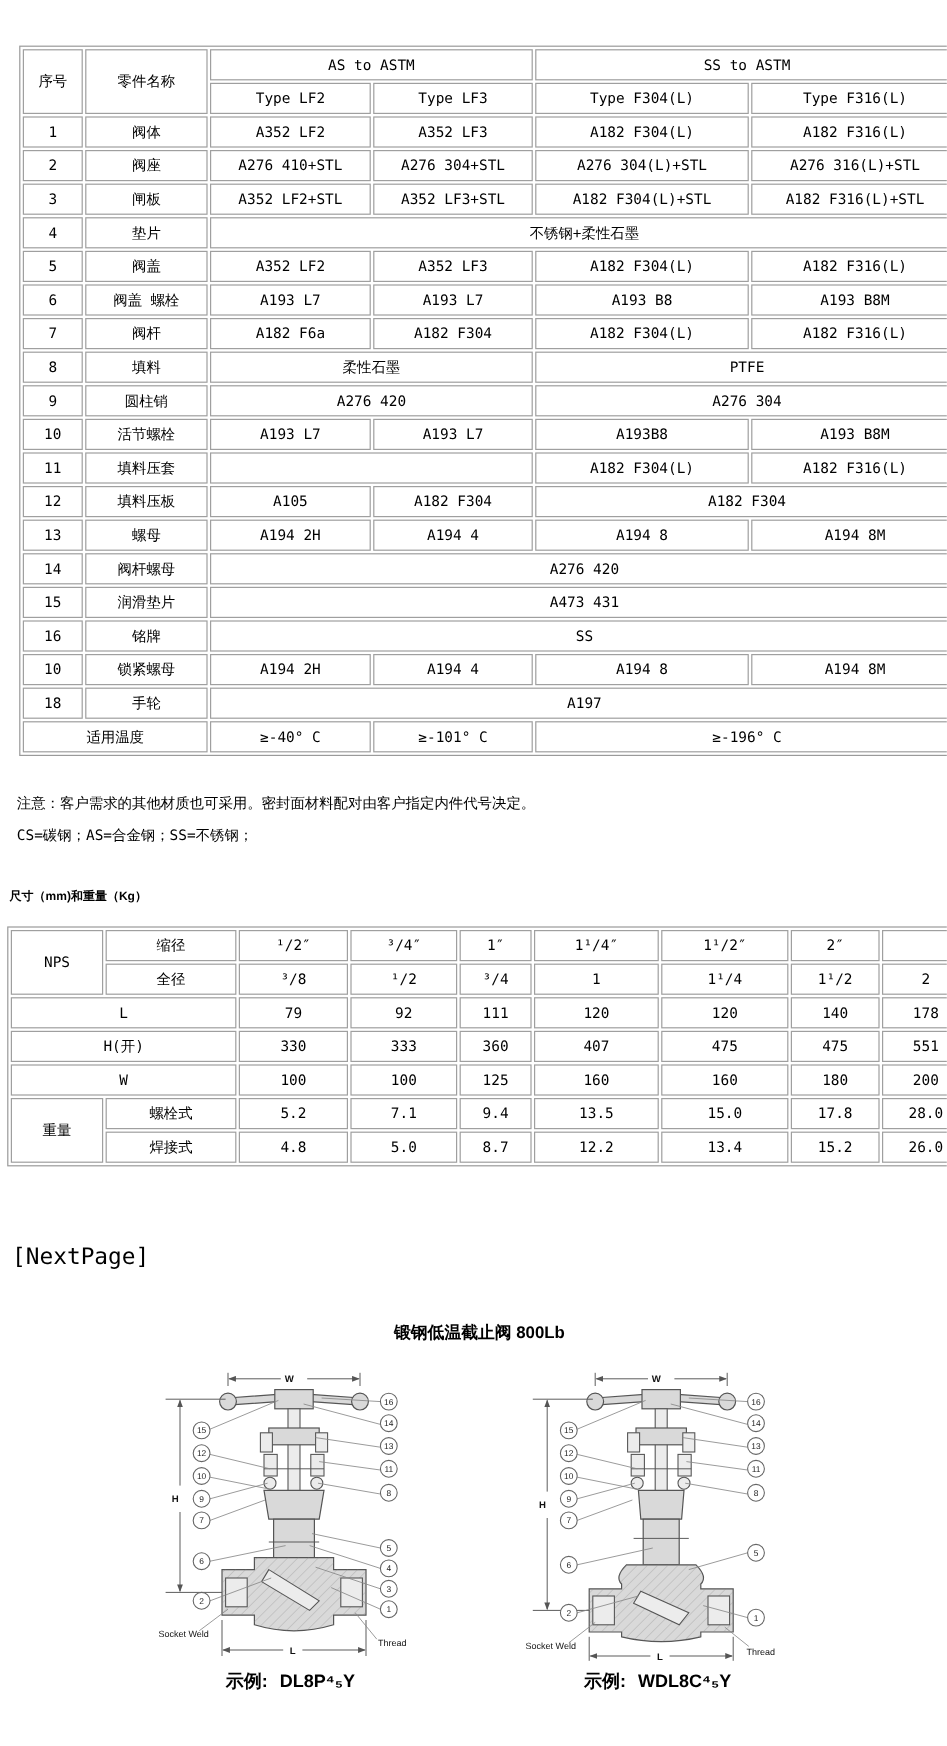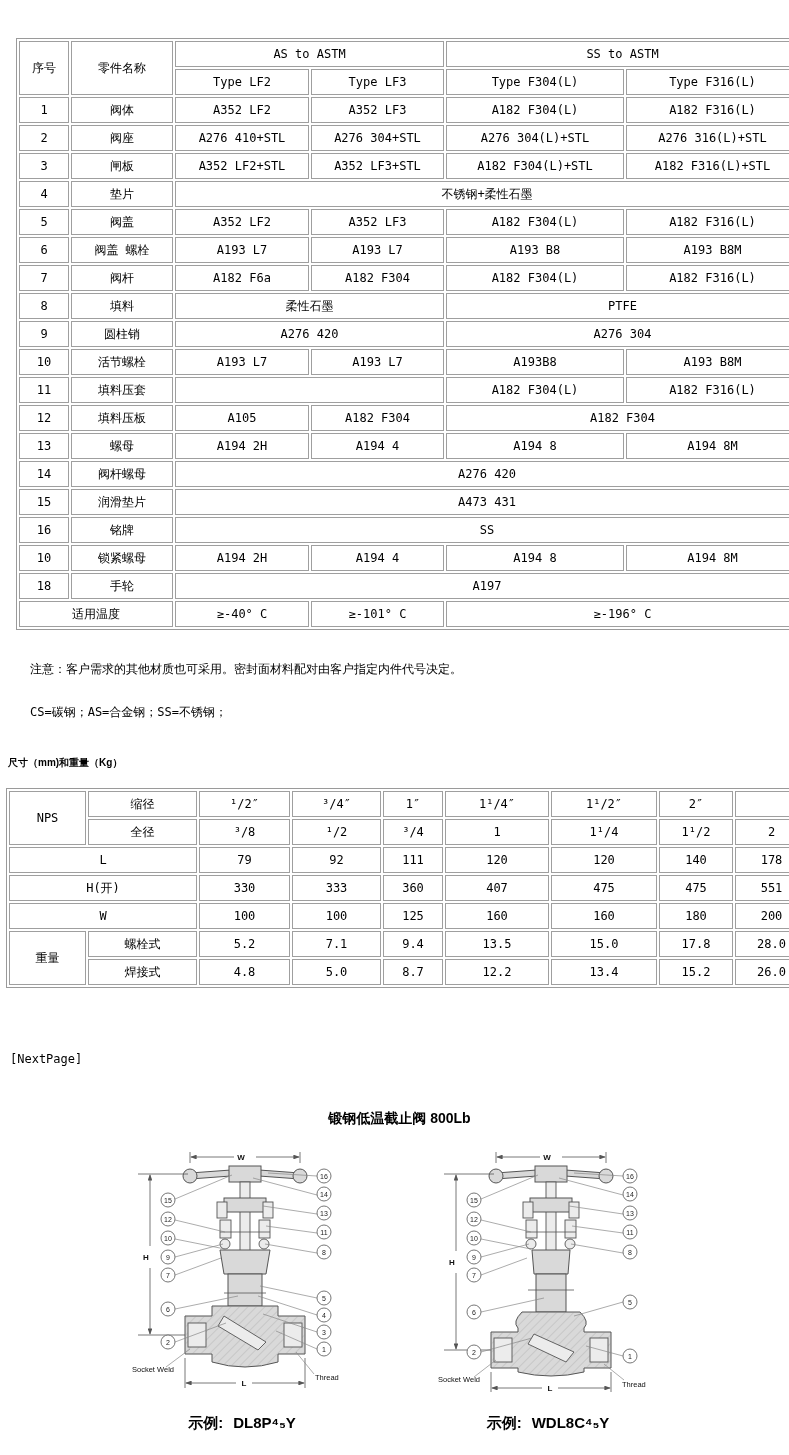--- a/index.html
+++ b/index.html
@@ -4,28 +4,28 @@
 <style>
   html,body{margin:0;padding:0;background:#ffffff;color:#000;}
   body{width:789px;font-family:"DejaVu Sans Mono","Liberation Sans",sans-serif;}
   .page{padding:14px 0 10px 6px;}
   .doc-title{font-family:"Liberation Sans",sans-serif;font-weight:bold;font-size:14px;margin:4px 0 0 8px;}
   table{border-collapse:separate;border-spacing:2px;background:#fff;border:1px solid #9a9a9a;}
   td,th{border:1px solid #9f9f9f;text-align:center;vertical-align:middle;font-size:12px;font-weight:normal;height:26px;padding:0 3px;box-sizing:border-box;white-space:nowrap;}
   .mat-table{margin:24px 0 0 10px;width:772px;table-layout:fixed;}
   .dim-table{margin:18px 0 0 0;width:781px;table-layout:fixed;}
   .notes{margin:26px 0 0 8px;font-size:12px;line-height:27px;}
-  .notes p{margin:16px;}
+  .notes p{margin:0;}
   .dims-title{font-family:"Liberation Sans",sans-serif;font-weight:bold;font-size:10px;margin:30px 0 0 2px;}
-  .nextpage{font-size:12px;margin:64px 0 0 4px;}
+  .nextpage{font-size:19px;margin:64px 0 0 4px;}
   .section2-title{font-family:"Liberation Sans",sans-serif;font-weight:bold;font-size:14px;margin:44px 0 0 4px;text-align:center;}
   .diagrams{display:flex;gap:78px;margin:18px 0 0 122px;}
   .diagram{display:flex;flex-direction:column;align-items:center;}
   .diagram svg{display:block;}
-  .caption{font-weight:bold;font-size:15px;font-family:"Liberation Sans",sans-serif;margin-top:16px;}
+  .caption{font-weight:bold;font-size:15px;font-family:"Liberation Sans",sans-serif;margin-top:2px;}
   .caption .pref{margin-right:10px;}
   svg text{font-family:"Liberation Sans",sans-serif;}
   .co{fill:#fff;stroke:#666;stroke-width:0.9;}
   .cot{font-size:7px;fill:#222;}
   .ld{stroke:#888;stroke-width:0.7;fill:none;}
   .dim{stroke:#555;stroke-width:0.8;fill:none;}
   .dimt{font-size:8px;fill:#111;font-weight:bold;}
   .body-fill{fill:#d9d9d9;stroke:#555;stroke-width:1;}
   .lite-fill{fill:#ececec;stroke:#555;stroke-width:0.9;}
   .small-lab{font-size:7.5px;fill:#111;}

